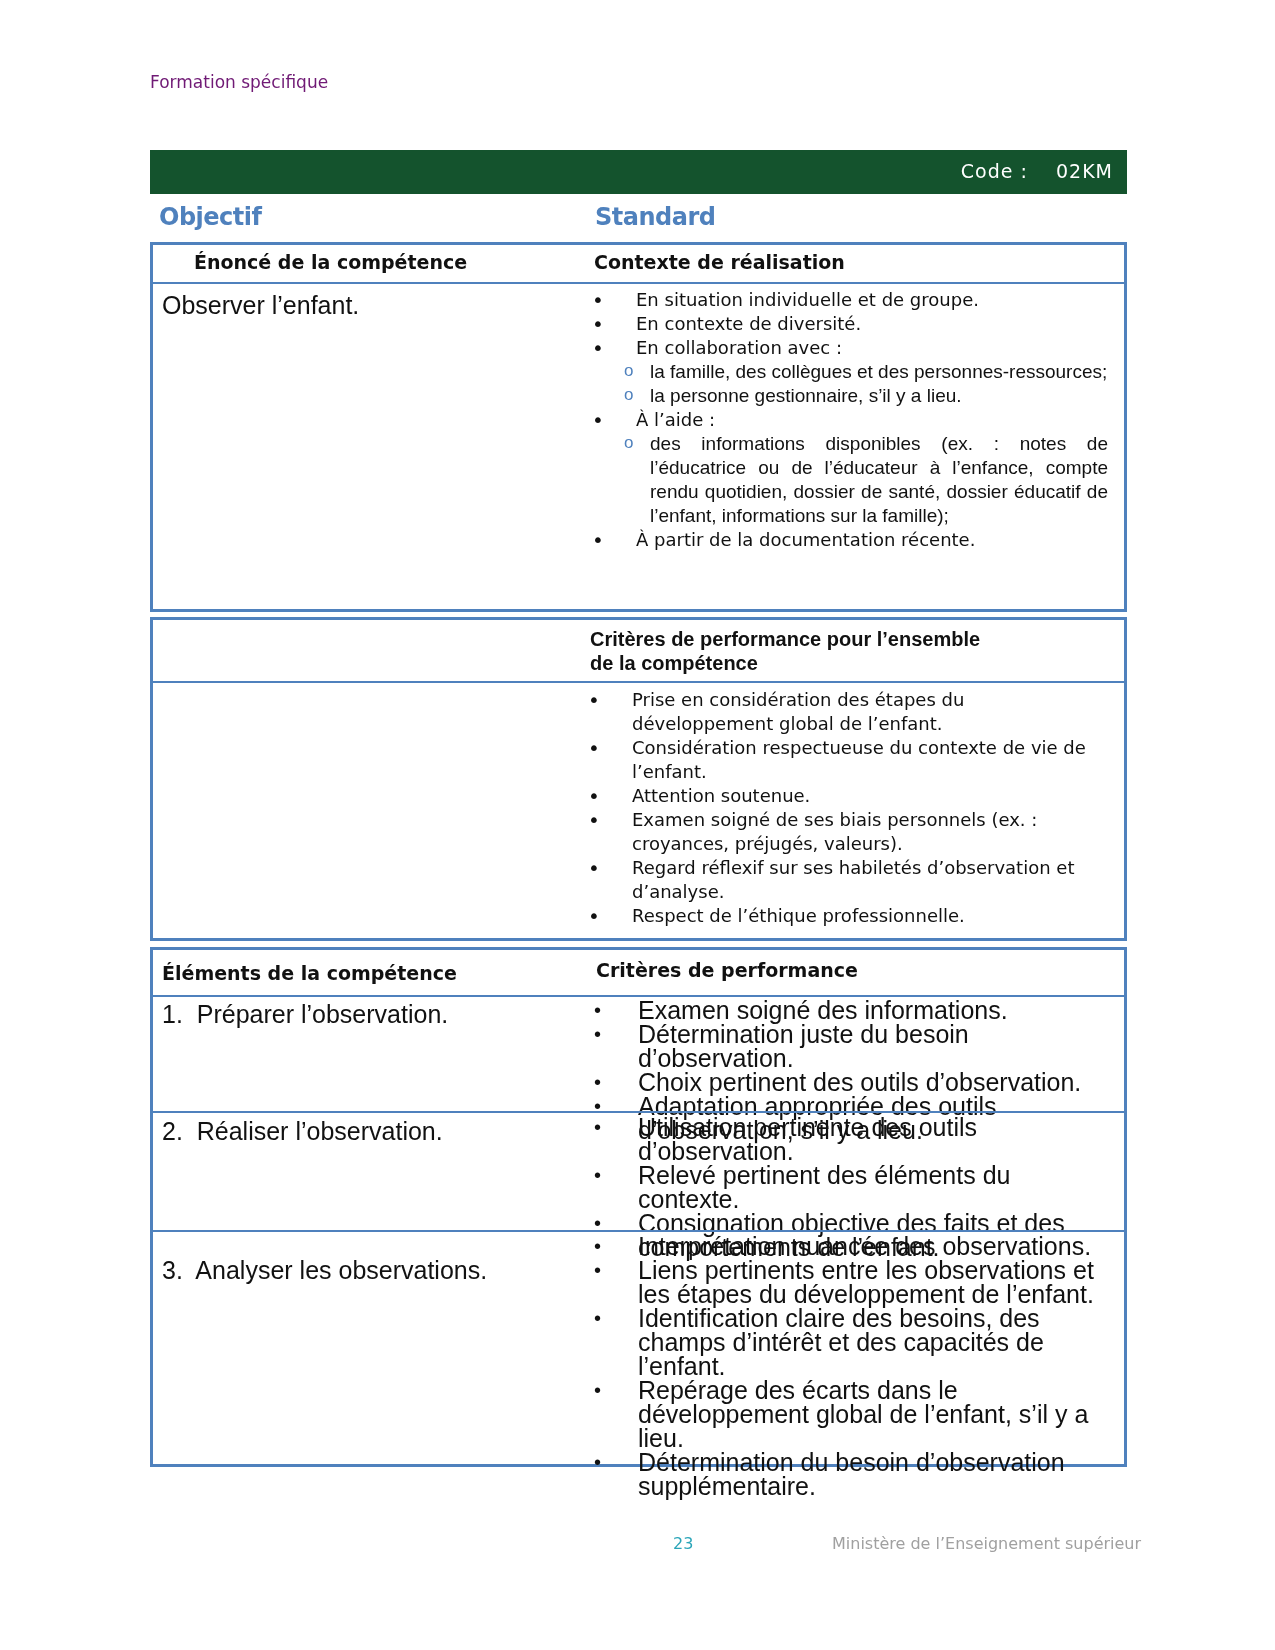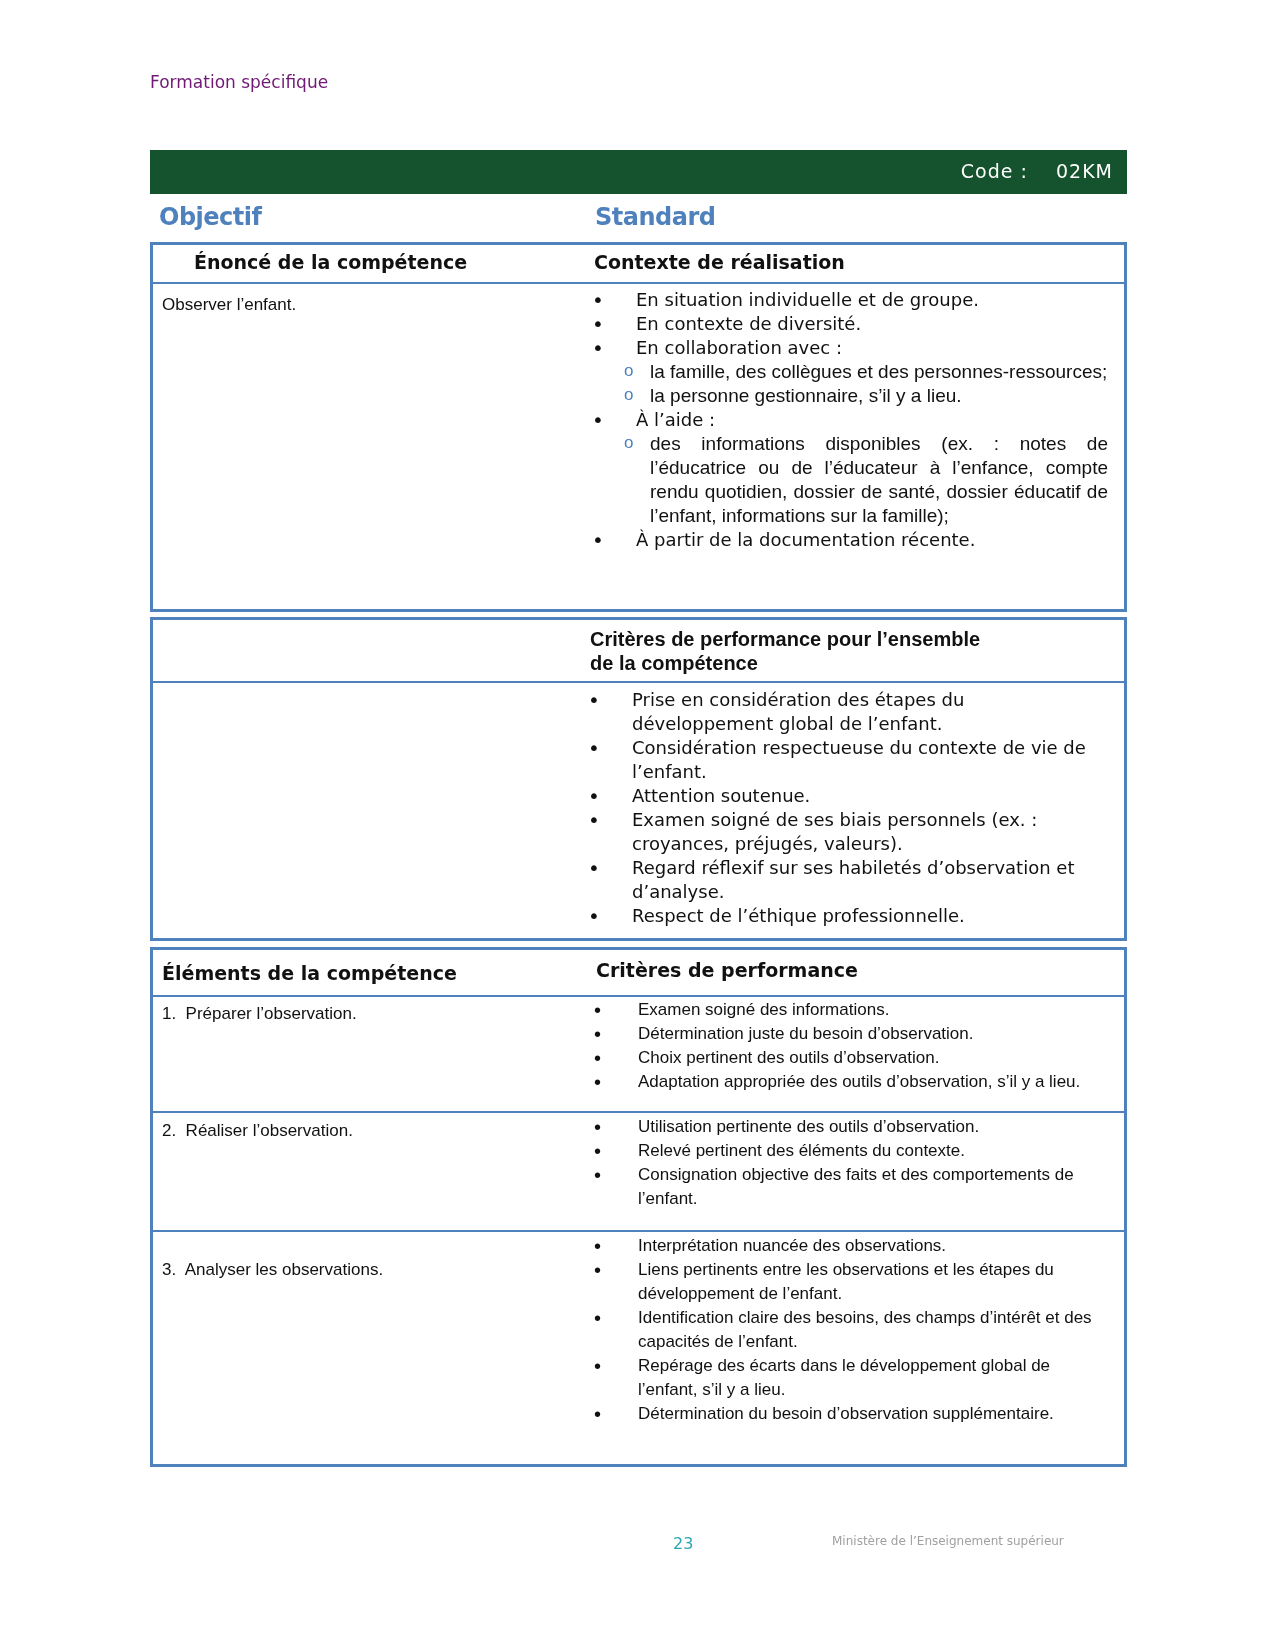--- a/index.html
+++ b/index.html
@@ -3,31 +3,31 @@
 <meta charset="utf-8">
 <style>
   html,body{margin:0;padding:0;background:#fff;}
   body{width:1275px;height:1650px;position:relative;overflow:hidden;font-family:"Liberation Sans",sans-serif;color:#111;}
   .running-head{position:absolute;left:150px;top:72px;font-family:"DejaVu Sans",sans-serif;font-size:17px;color:#701a75;}
   .code-bar{position:absolute;left:150px;top:150px;width:977px;height:44px;background:#14532d;}
   .code-text{position:absolute;right:14px;top:10px;color:#fff;font-family:"DejaVu Sans",sans-serif;font-size:19px;letter-spacing:1px;}
   .col-title{position:absolute;top:203px;font-family:"DejaVu Sans",sans-serif;font-weight:bold;font-size:24px;color:#4f81bd;letter-spacing:-0.5px;}
   .tbl{position:absolute;left:150px;width:971px;border:3px solid #4f81bd;box-sizing:content-box;}
   .hcell{position:absolute;font-family:"DejaVu Sans",sans-serif;font-weight:bold;font-size:19px;color:#111;}
-  .cell{position:absolute;font-size:17px;line-height:24px;}
+  .cell{position:absolute;font-size:25px;line-height:24px;}
   ul.b{list-style:none;margin:0;padding:0;}
   ul.b li{position:relative;padding-left:48px;}
   ul.b li::before{content:"\2022";position:absolute;left:4px;top:0;font-size:20px;}
   ul.sub{list-style:none;margin:0;padding:0;}
   ul.sub li{position:relative;padding-left:30px;padding-left:62px;}
   ul.sub li::before{content:"o";position:absolute;left:36px;top:-1px;color:#4f81bd;font-size:17px;}
   .just{text-align:justify;}
   .dv{font-family:"DejaVu Sans",sans-serif;font-size:18px;}
   .footer-page{position:absolute;left:673px;top:1534px;color:#2aa5b8;font-family:"DejaVu Sans",sans-serif;font-size:16px;}
-  .footer-org{position:absolute;left:832px;top:1534px;color:#a0a0a0;font-family:"DejaVu Sans",sans-serif;font-size:12px;}
+  .footer-org{position:absolute;left:832px;top:1534px;color:#a0a0a0;font-family:"DejaVu Sans",sans-serif;font-size:16px;}
   .sep-line{position:absolute;left:0;right:0;height:1.5px;background:#4f81bd;}
 </style>
 </head>
 <body>
 
 <div class="running-head">Formation spécifique</div>
 
 <div class="code-bar">
   <div class="code-text">
     <span>Code :</span>

